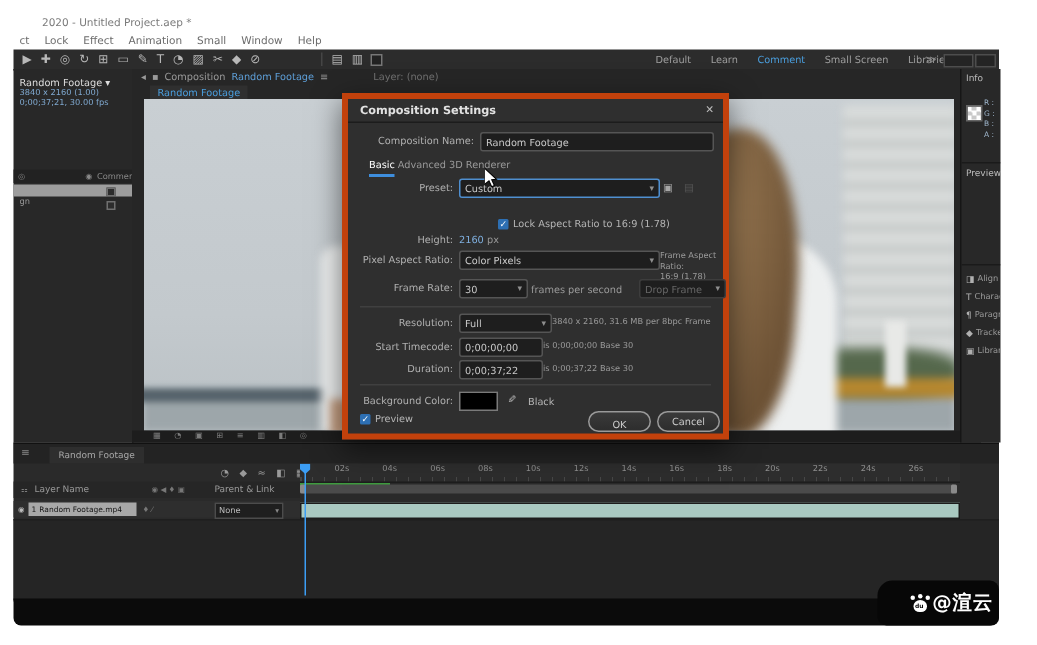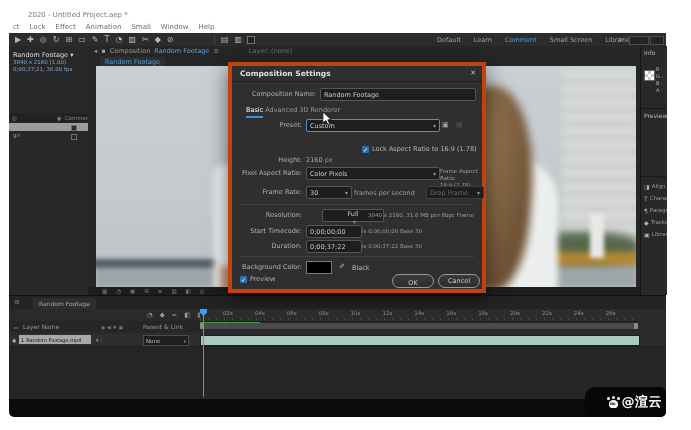--- a/index.html
+++ b/index.html
@@ -320,21 +320,21 @@
       <span class="dd focus" style="left:74px;width:126px;">
         <span>Custom</span>
         <span class="ch">▾</span>
       </span>
       <span style="position:absolute;left:210px;top:2px;font-size:7px;color:#a8a8a8;">▣</span>
       <span style="position:absolute;left:224px;top:2px;font-size:7px;color:#585858;">▤</span>
     </div>
 
 
     <div class="dr" style="top:78px;">
-      <span style="position:absolute;left:130px;top:1px;display:flex;gap:3px;align-items:center;">
+      <span style="position:absolute;left:100px;top:1px;display:flex;gap:3px;align-items:center;">
         <span class="cb">✓</span>
         <span style="font-size:6.5px;color:#b5b5b5;">Lock Aspect Ratio to 16:9 (1.78)</span>
       </span>
     </div>
 
     <div class="dr" style="top:88px;">
       <span class="dlabel">Height:</span>
       <span style="position:absolute;left:74px;top:2px;font-size:6.5px;">
         <span class="bluev">2160</span>
         <span class="unit">px</span>
@@ -363,21 +363,21 @@
       <span class="dd disabled" style="left:194px;width:50px;">
         <span>Drop Frame</span>
         <span class="ch">▾</span>
       </span>
     </div>
 
     <div class="dg-div" style="top:138px;"></div>
 
     <div class="dr" style="top:143px;">
       <span class="dlabel">Resolution:</span>
-      <span class="dd" style="left:90px;width:54px;flex-direction:column;">
+      <span class="dd" style="left:74px;width:54px;">
         <span>Full</span>
         <span class="ch">▾</span>
       </span>
       <span class="note" style="left:136px;top:3px;width:112px;">3840 x 2160, 31.6 MB per 8bpc Frame</span>
     </div>
 
     <div class="dr" style="top:159px;">
       <span class="dlabel">Start Timecode:</span>
       <span class="fld" style="left:74px;width:48px;">
         <span>0;00;00;00</span>

